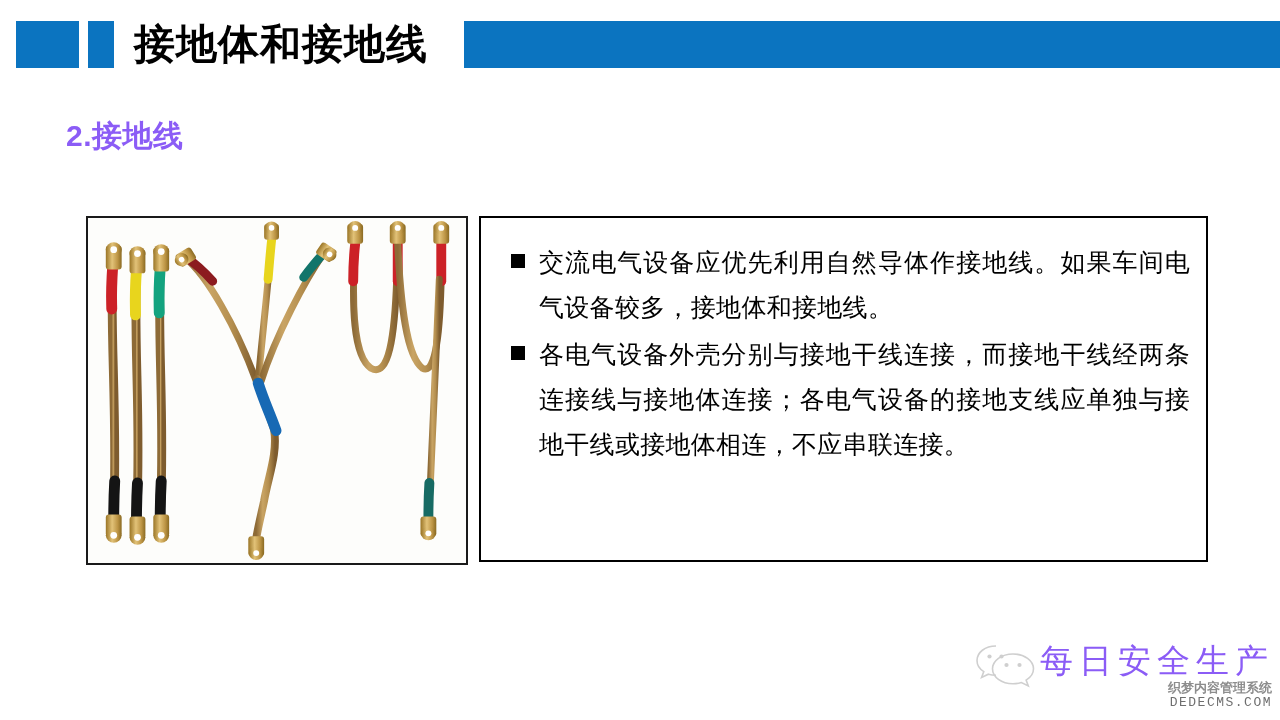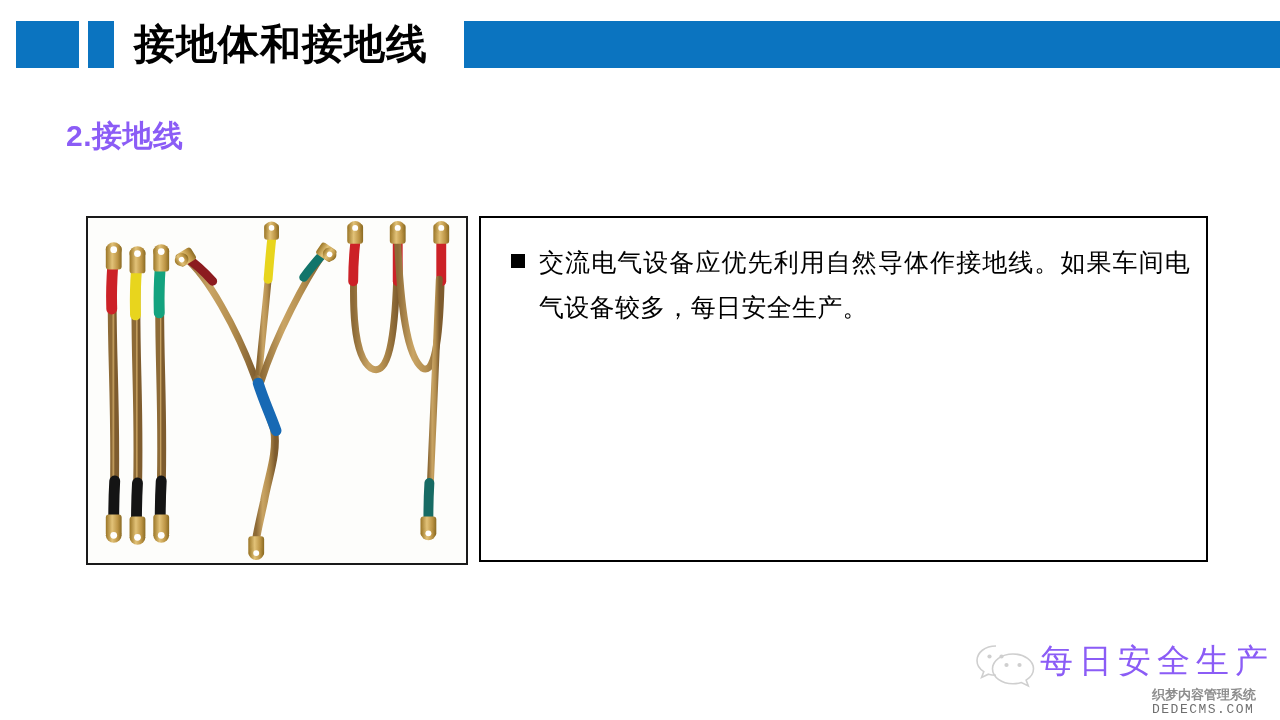--- a/index.html
+++ b/index.html
@@ -135,23 +135,23 @@
     font-size: 33px;
     line-height: 46px;
     color: #8b5cf6;
     letter-spacing: 6px;
     white-space: nowrap;
     font-weight: normal;
   }
   #dedecms-stamp {
     position: absolute;
     left: 182px;
-    top: 51px;
+    top: 44px;
     width: 120px;
-    text-align: left;
+    text-align: right;
   }
   #dedecms-cn {
     font-size: 13px;
     font-weight: bold;
     color: #8d8d8d;
     letter-spacing: 0px;
     line-height: 15px;
     white-space: nowrap;
   }
   #dedecms-en {
@@ -312,21 +312,25 @@
         <ellipse cx="344" cy="319" rx="7.5" ry="7" fill="url(#lugG)"></ellipse>
         <ellipse cx="344" cy="319" rx="3" ry="3" fill="#ffffff"></ellipse>
       </g>
     </g>
   </svg>
 </div>
 
 <div id="text-panel">
   <div class="bullet-item">
     <span class="bullet-marker"></span>
-    <span class="bullet-text">交流电气设备应优先利用自然导体作接地线。如果车间电气设备较多，每日安全生产。</span>
+    <span class="bullet-text">交流电气设备应优先利用自然导体作接地线。如果车间电气设备较多，接地体和接地线。</span>
+  </div>
+  <div class="bullet-item">
+    <span class="bullet-marker"></span>
+    <span class="bullet-text">各电气设备外壳分别与接地干线连接，而接地干线经两条连接线与接地体连接；各电气设备的接地支线应单独与接地干线或接地体相连，不应串联连接。</span>
   </div>
 </div>
 
 <div id="watermark">
   <svg id="wechat-icon" viewBox="0 0 62 50">
     <g fill="none" stroke="#cfcfcf" stroke-width="1.6">
       <path d="M21 6 C 10 6, 2 12.5, 2 20.5 C 2 25, 4.6 29, 8.8 31.6 L 6.6 37.5 L 13.4 34.2
                C 15.8 34.9, 18.3 35.2, 21 35.2"></path>
       <path d="M38 14 C 49.5 14, 58.5 20.7, 58.5 28.8 C 58.5 33.4, 55.6 37.5, 51.1 40.1
                L 53.3 46 L 46.4 42.6 C 43.8 43.4, 41 43.8, 38 43.8

